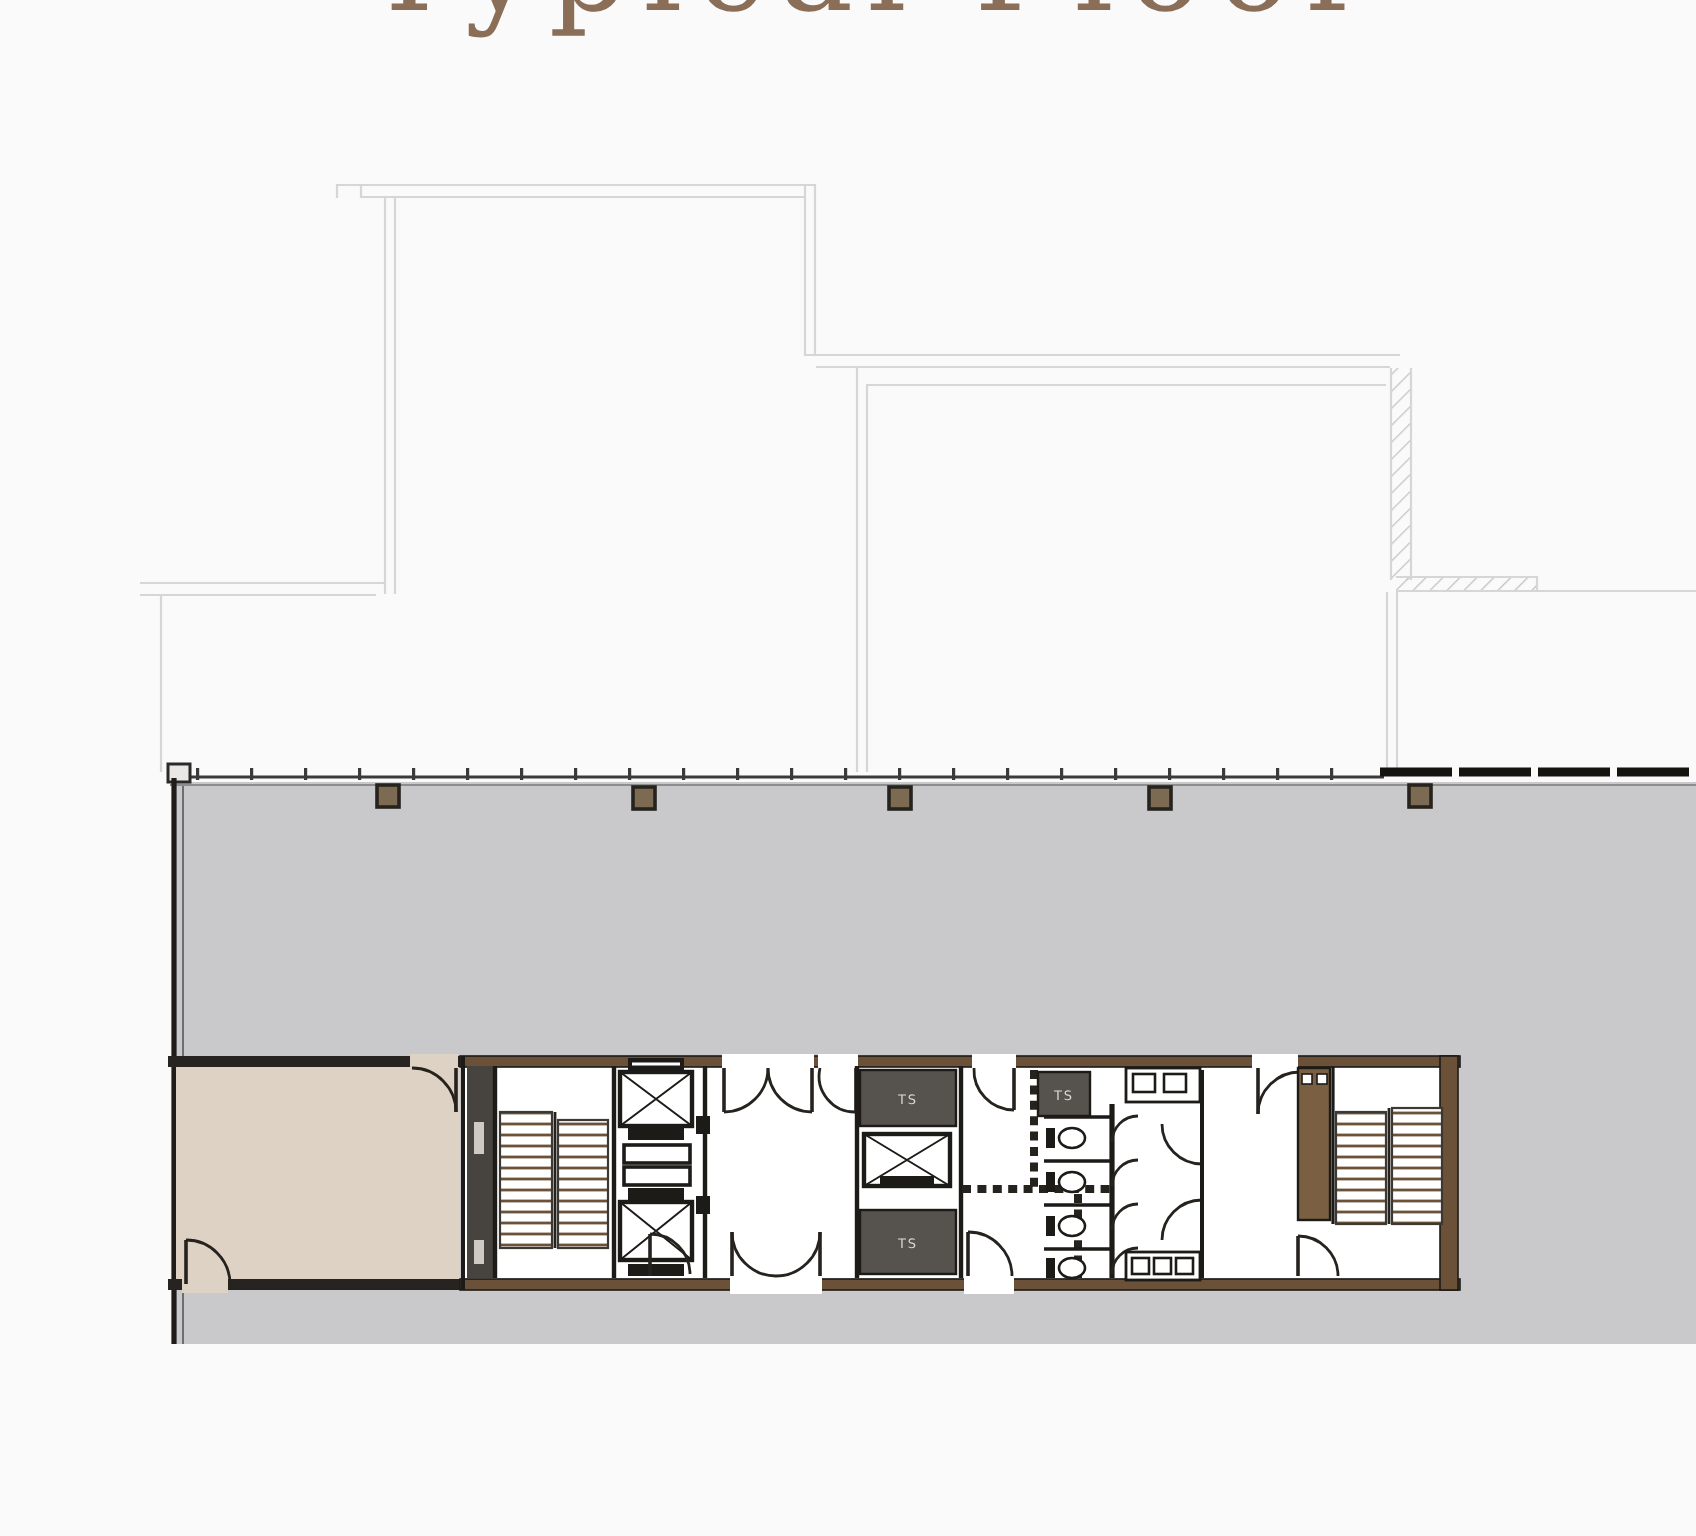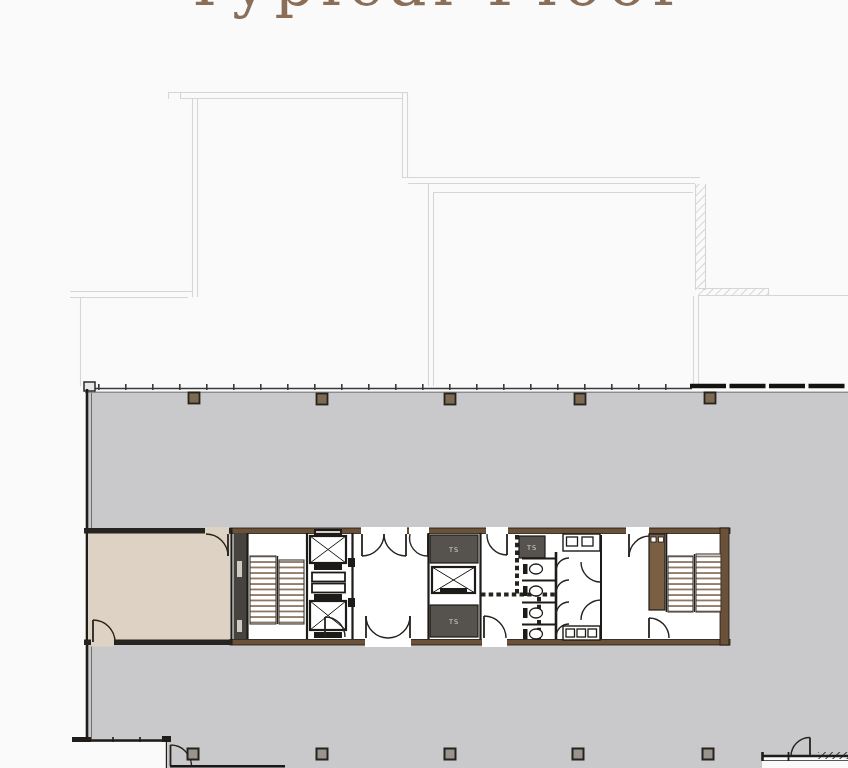--- a/index.html
+++ b/index.html
@@ -1,16 +1,16 @@
 <!DOCTYPE html>
 <html style="--c-bg: #fbfafa; --c-floor: #c9c9cb; --c-beige: #ddd2c3; --c-wall_brown: #6b5138; --c-wall_dark: #221f1c; --c-dark_room: #56524d; --c-shaft_dark: #474440; --c-line_faint: #d6d6d6; --c-title_brown: #8a6e57; --c-tread_line: #6b5138; --c-column_top: #7d6a52; --c-column_bottom: #99948e; --c-label_light: #d9d5d0;"><head>
 <meta charset="utf-8">
 <style>
   html,body{margin:0;padding:0;background:var(--c-bg,#fbfafa);}
-  #stage{position:relative;width:848px;height:768px;overflow:hidden;background:var(--c-bg,#fbfafa);
+  #stage{position:relative;width:848px;height:672px;overflow:hidden;background:var(--c-bg,#fbfafa);
          font-family:"Liberation Sans",sans-serif;}
   svg{position:absolute;left:0;top:0;}
   .title-txt{font-family:"DejaVu Serif",serif;font-size:62px;letter-spacing:7px;fill:var(--c-title_brown,#8a6e57);}
   .faint{stroke:var(--c-line_faint,#d6d6d6);stroke-width:1.1;fill:none;}
   .arc{stroke:#26231f;stroke-width:1.4;fill:none;}
   .leaf{stroke:#26231f;stroke-width:1.8;fill:none;}
   .xline{stroke:#1d1b18;stroke-width:1;fill:none;}
   .shaftbox{fill:#fff;stroke:#1d1b18;stroke-width:2.2;}
   .tslabel{font-size:6.5px;letter-spacing:1px;fill:var(--c-label_light,#d9d5d0);text-anchor:middle;font-family:"DejaVu Sans",sans-serif;}
   .dash{stroke:#26231f;stroke-width:4;stroke-dasharray:4.5 3.2;fill:none;}

